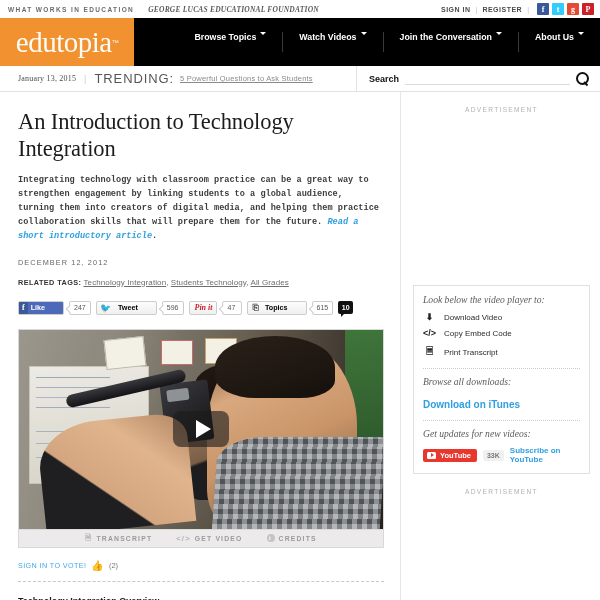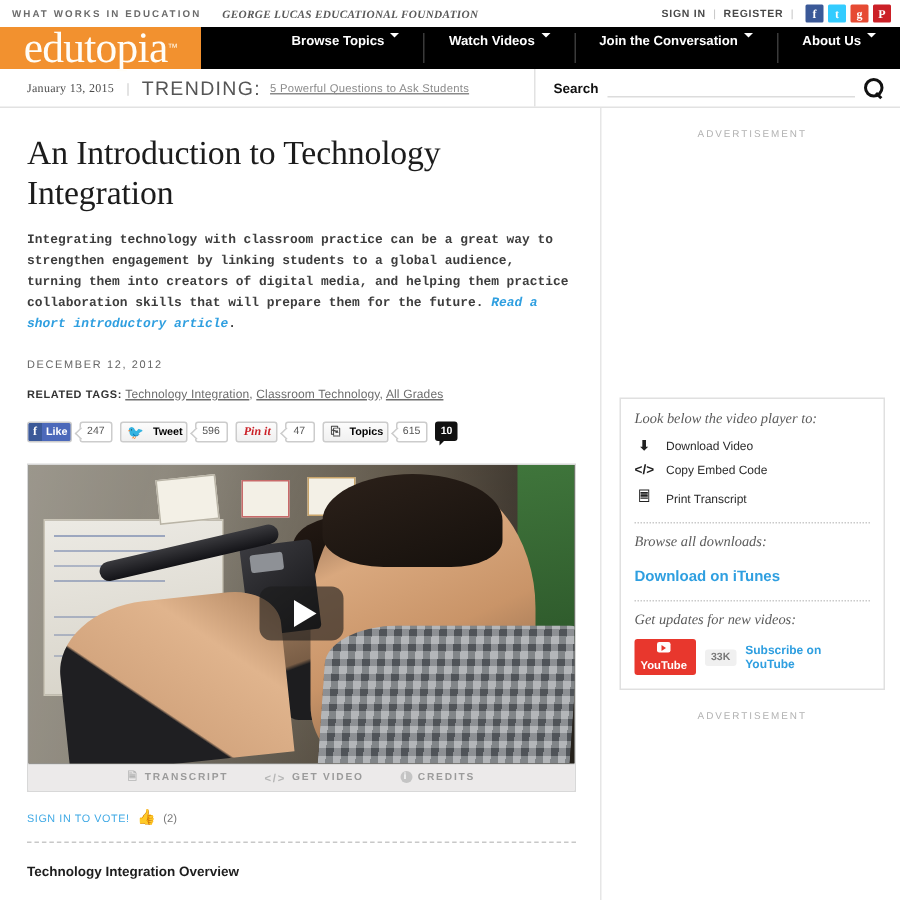--- a/index.html
+++ b/index.html
@@ -44,21 +44,21 @@
     display: flex; align-items: center; justify-content: center;
     color: #fff; font-size: 8px; font-weight: bold;
     font-family: "Liberation Serif", serif;
   }
   .sicon.fb { background: #3b5998; }
   .sicon.tw { background: #33ccff; }
   .sicon.gp { background: #e64a33; }
   .sicon.pin { background: #cb2027; }
 
   
-  .navbar { height: 28px; display: flex; background: #000000; gap: 44px; }
+  .navbar { height: 48px; display: flex; background: #000000; gap: 44px; }
   .logo-box {
     width: 190px; background: #f2912f;
     display: flex; align-items: center; justify-content: center;
     position: relative;
   }
   .logo-text {
     font-family: "Liberation Serif", serif;
     font-size: 29px; color: #fffdf7; letter-spacing: -0.5px;
     line-height: 1; font-weight: normal;
   }
@@ -161,21 +161,21 @@
   .share-btn {
     display: flex; align-items: center; height: 14px;
     border: 1px solid #ccc; border-radius: 2px; overflow: hidden;
     background: linear-gradient(#fcfcfc,#f0f0f0); cursor: pointer;
   }
   .sb-icon {
     display:flex; align-items:center; justify-content:center;
     height: 100%; padding: 0 3px; font-size: 8px; font-weight: bold;
   }
   .sb-fb { background:#3b5998; color:#fff; font-family:"Liberation Serif",serif;}
-  .sb-label { font-size: 7.2px; font-weight: bold; padding: 0 2px 0 3px; }
+  .sb-label { font-size: 7.2px; font-weight: bold; padding: 0 18px 0 3px; }
   .fb-wrap { background:#4c69ba; }
   .fb-wrap .sb-label { color:#fff; }
   .tw-icon { color:#33ccff; font-size: 9px; padding-left:4px;}
   .pin-icon { color:#cb2027; font-family:"Liberation Serif",serif; font-style:italic; font-size:8px; padding-left:5px;}
   .share-icon { color:#444; font-size:8px; padding-left:5px;}
   .count-bubble {
     border: 1px solid #ccc; border-radius: 2px; background:#fff;
     font-size: 7px; color:#555; height: 14px; min-width: 20px;
     display:flex; align-items:center; justify-content:center; padding: 0 4px;
     position: relative;
@@ -372,21 +372,21 @@
   }
   .promo-item-label { font-size: 8px; color:#2b2b2b; }
   .promo-sep { border:0; border-top:1px dotted #cacaca; margin: 8px 0 7px 0; }
   .promo-link {
     font-size: 10px; color:#2f9fe0; font-weight:bold; text-decoration:none;
     display:inline-block;
   }
   .yt-row { display:flex; align-items:center; gap:6px; margin-top: 6px; }
   .yt-badge {
     display:flex; align-items:center; gap:4px; background:#e8372d;
-    border-radius: 2px; padding: 2px 6px 2px 4px; flex-direction: column;
+    border-radius: 2px; padding: 2px 6px 2px 4px;
   }
   .yt-play {
     width:9px; height:7px; background:#fff; border-radius:1.5px;
     display:flex; align-items:center; justify-content:center;
   }
   .yt-play::after {
     content:""; width:0; height:0; border-left:3px solid #e8372d;
     border-top:2px solid transparent; border-bottom:2px solid transparent;
     margin-left:1px;
   }
@@ -467,21 +467,21 @@
       <p class="article-desc">
         <span>Integrating technology with classroom practice can be a great way to strengthen engagement by linking students to a global audience, turning them into creators of digital media, and helping them practice collaboration skills that will prepare them for the future.</span>
         <a class="desc-link" href="#">Read a short introductory article</a><span>.</span>
       </p>
 
       <div class="pub-date">DECEMBER 12, 2012</div>
 
       <div class="tags-row">
         <span class="tags-label">RELATED TAGS:</span>
         <a class="tag-link" href="#">Technology Integration</a><span class="tag-comma">,</span>
-        <a class="tag-link" href="#">Classroom Technology</a><span class="tag-comma">,</span>
+        <a class="tag-link" href="#">Students Technology</a><span class="tag-comma">,</span>
         <a class="tag-link" href="#">All Grades</a>
       </div>
 
       
       <div class="share-row">
         <div class="share-btn fb-wrap">
           <span class="sb-icon sb-fb">f</span>
           <span class="sb-label">Like</span>
         </div>
         <div class="count-bubble">247</div>

